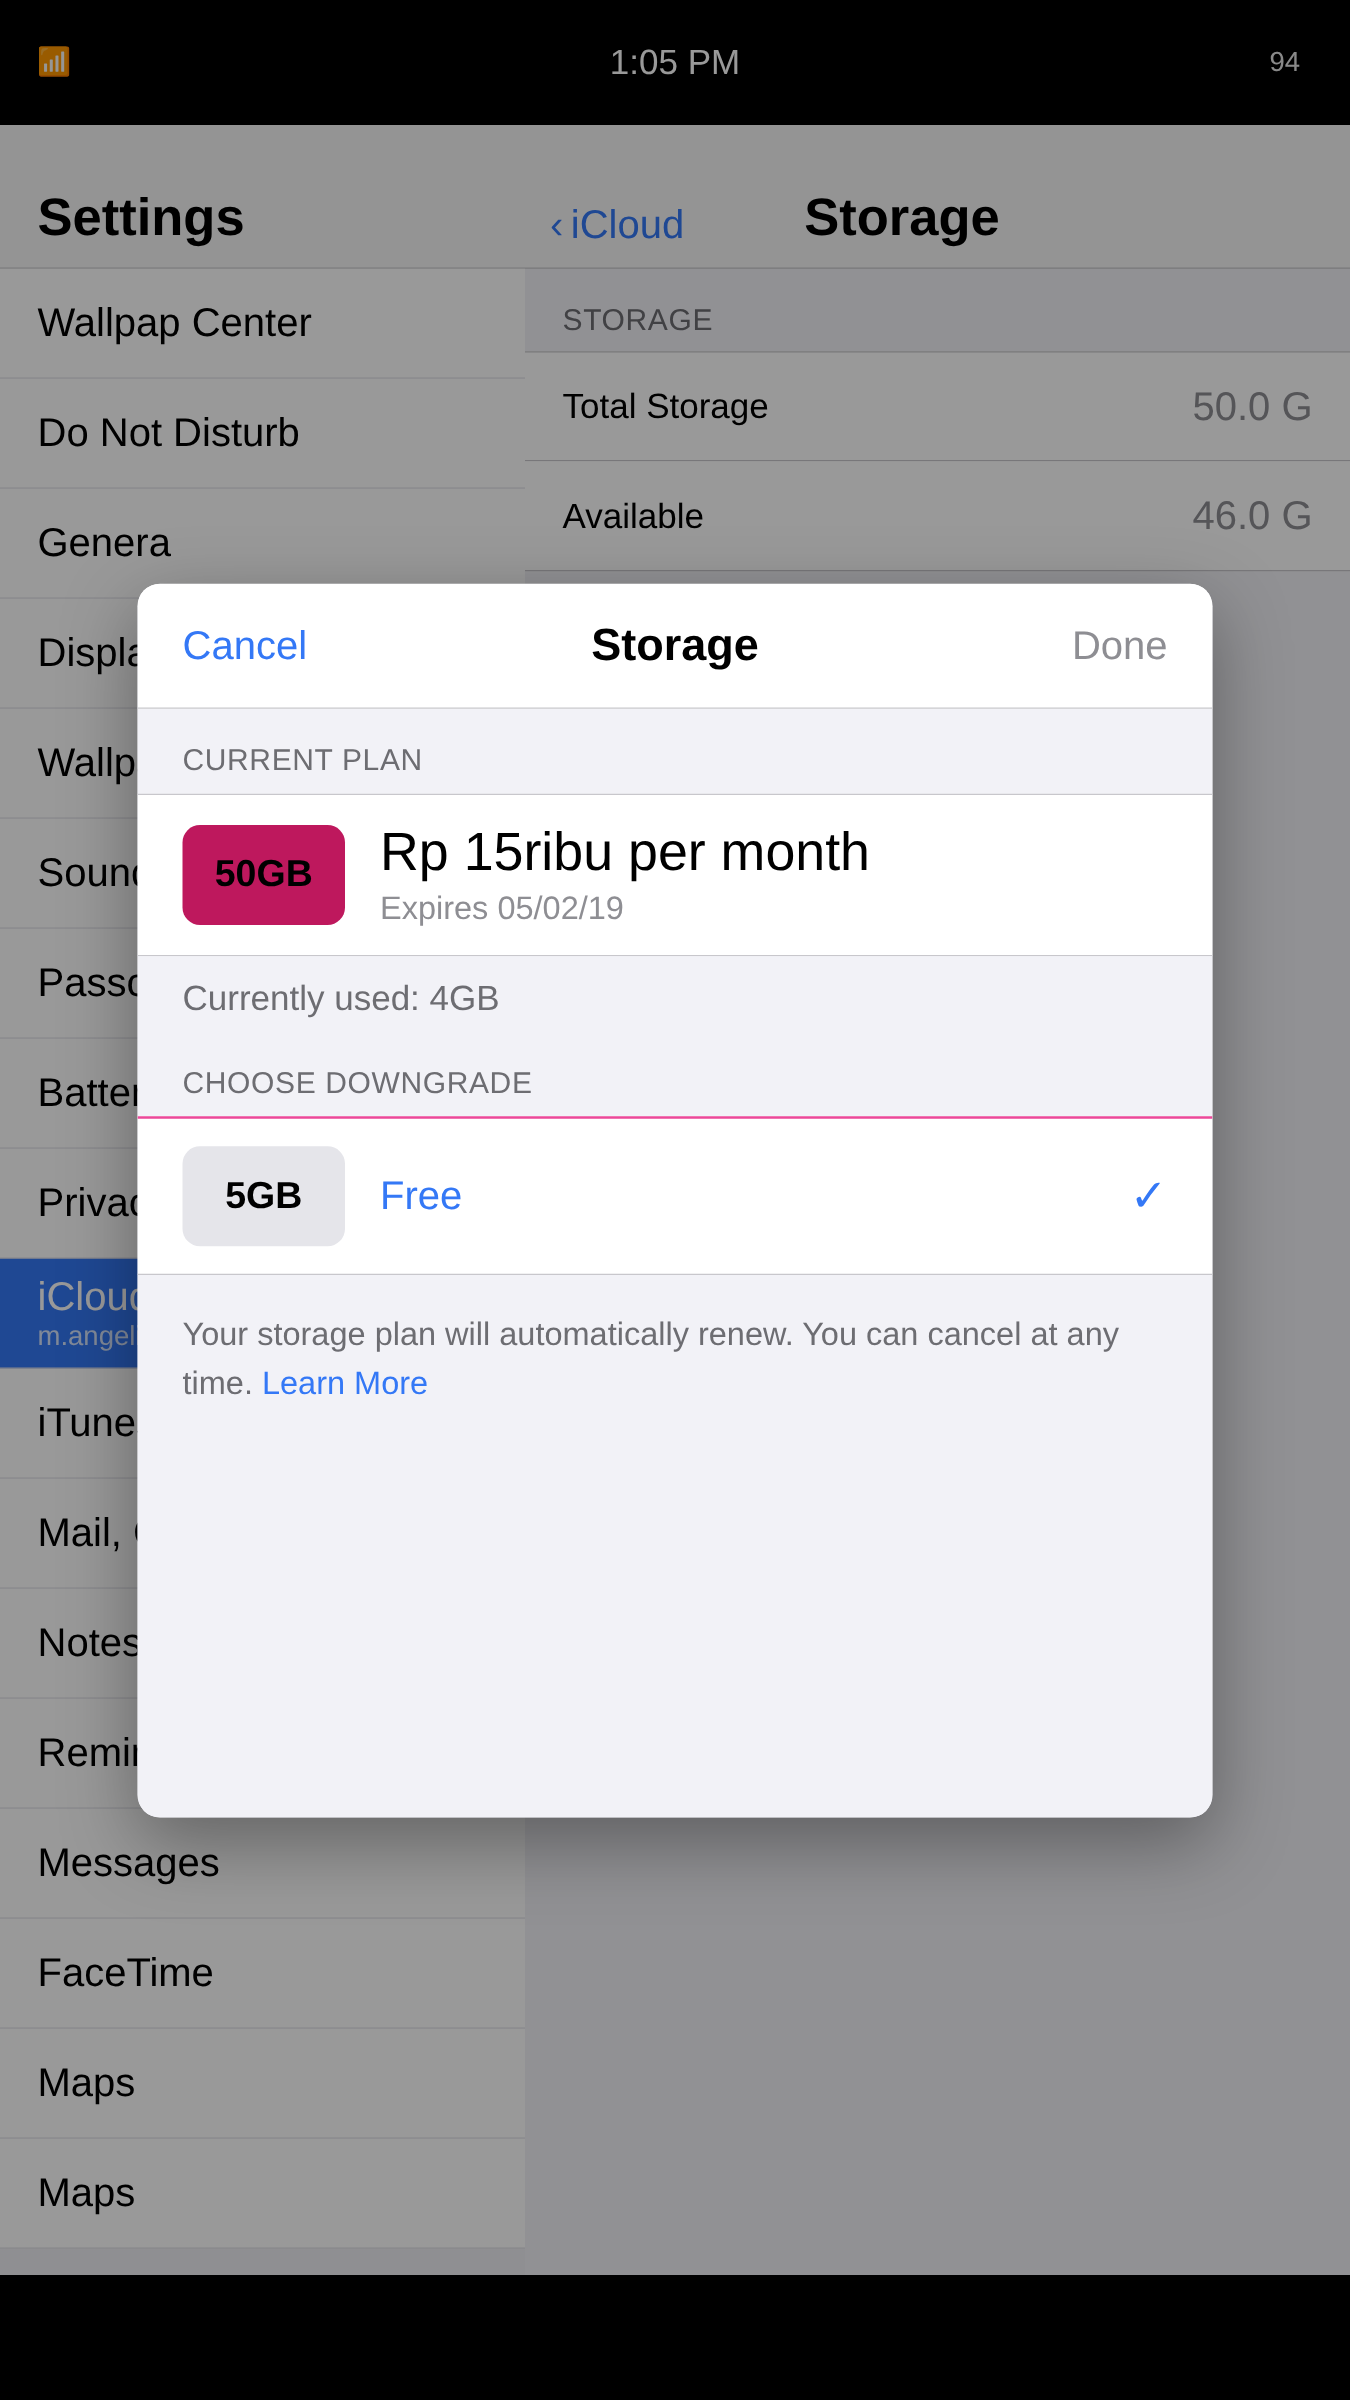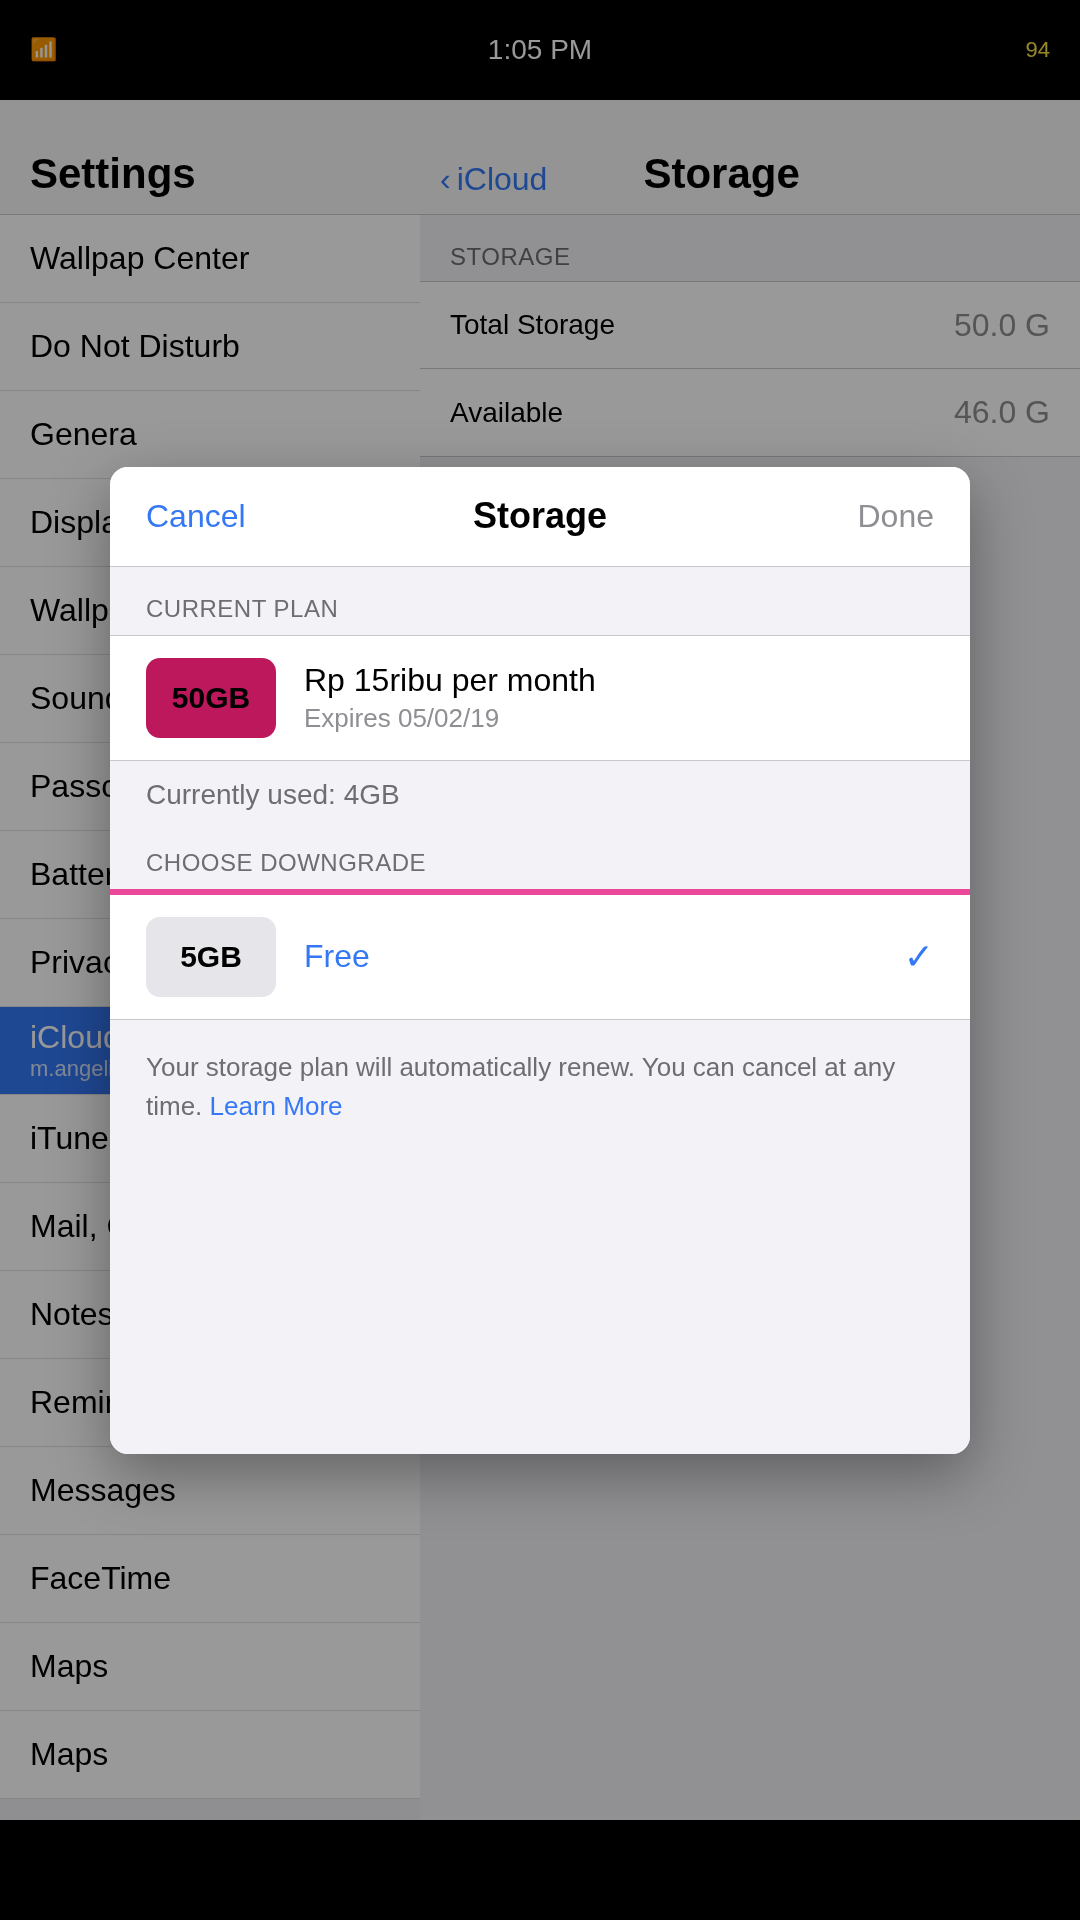--- a/index.html
+++ b/index.html
@@ -35,22 +35,22 @@
 
     .status-wifi {
       position: absolute;
       left: 30px;
       color: #fff;
       font-size: 22px;
     }
 
     .status-battery {
       position: absolute;
-      right: 30px;
-      color: #fde047;
+      right: 40px;
+      color: #e5e5e5;
       font-size: 22px;
     }
 
     
     .bg-settings {
       position: absolute;
       top: 100px;
       left: 0;
       width: 420px;
       bottom: 100px;
@@ -268,21 +268,21 @@
       color: #000;
       flex-shrink: 0;
     }
 
     .plan-info {
       display: flex;
       flex-direction: column;
     }
 
     .plan-name {
-      font-size: 32px;
+      font-size: 43px;
       color: #000;
     }
 
     .plan-expiry {
       font-size: 26px;
       color: #8e8e93;
       margin-top: 4px;
     }
 
     .currently-used {
@@ -297,21 +297,21 @@
       font-size: 24px;
       color: #6d6d72;
       padding: 20px 36px 12px;
       text-transform: uppercase;
       letter-spacing: 0.5px;
       background: #f2f2f7;
     }
 
     .downgrade-row {
       background: #fff;
-      border-top: 6px solid #ec4899;
+      border-top: 2px solid #ec4899;
       border-bottom: 1px solid #c8c7cc;
       padding: 22px 36px;
       display: flex;
       align-items: center;
       gap: 28px;
     }
 
     .downgrade-badge {
       background: #e5e5ea;
       border-radius: 14px;

